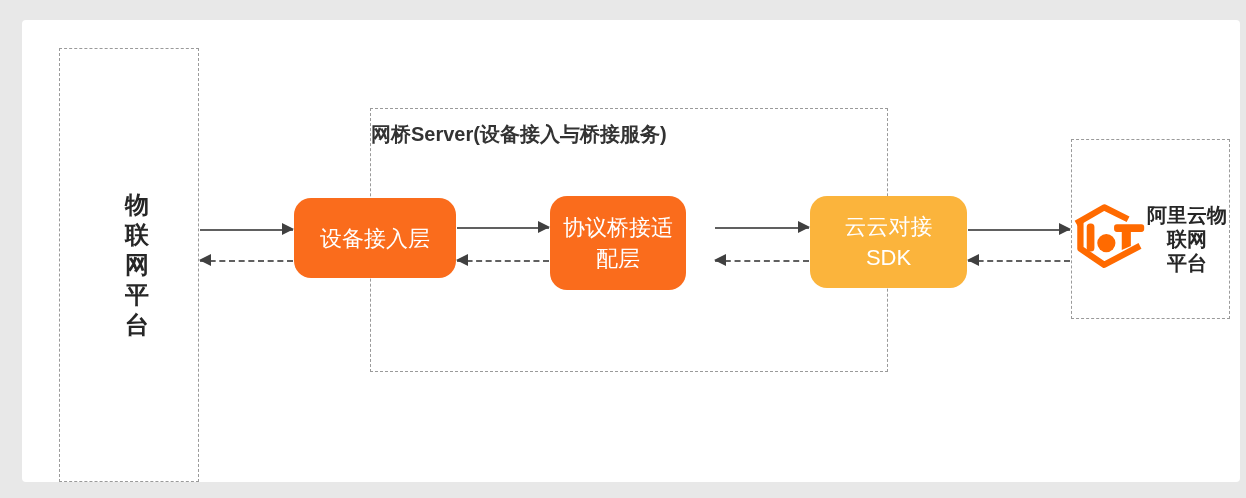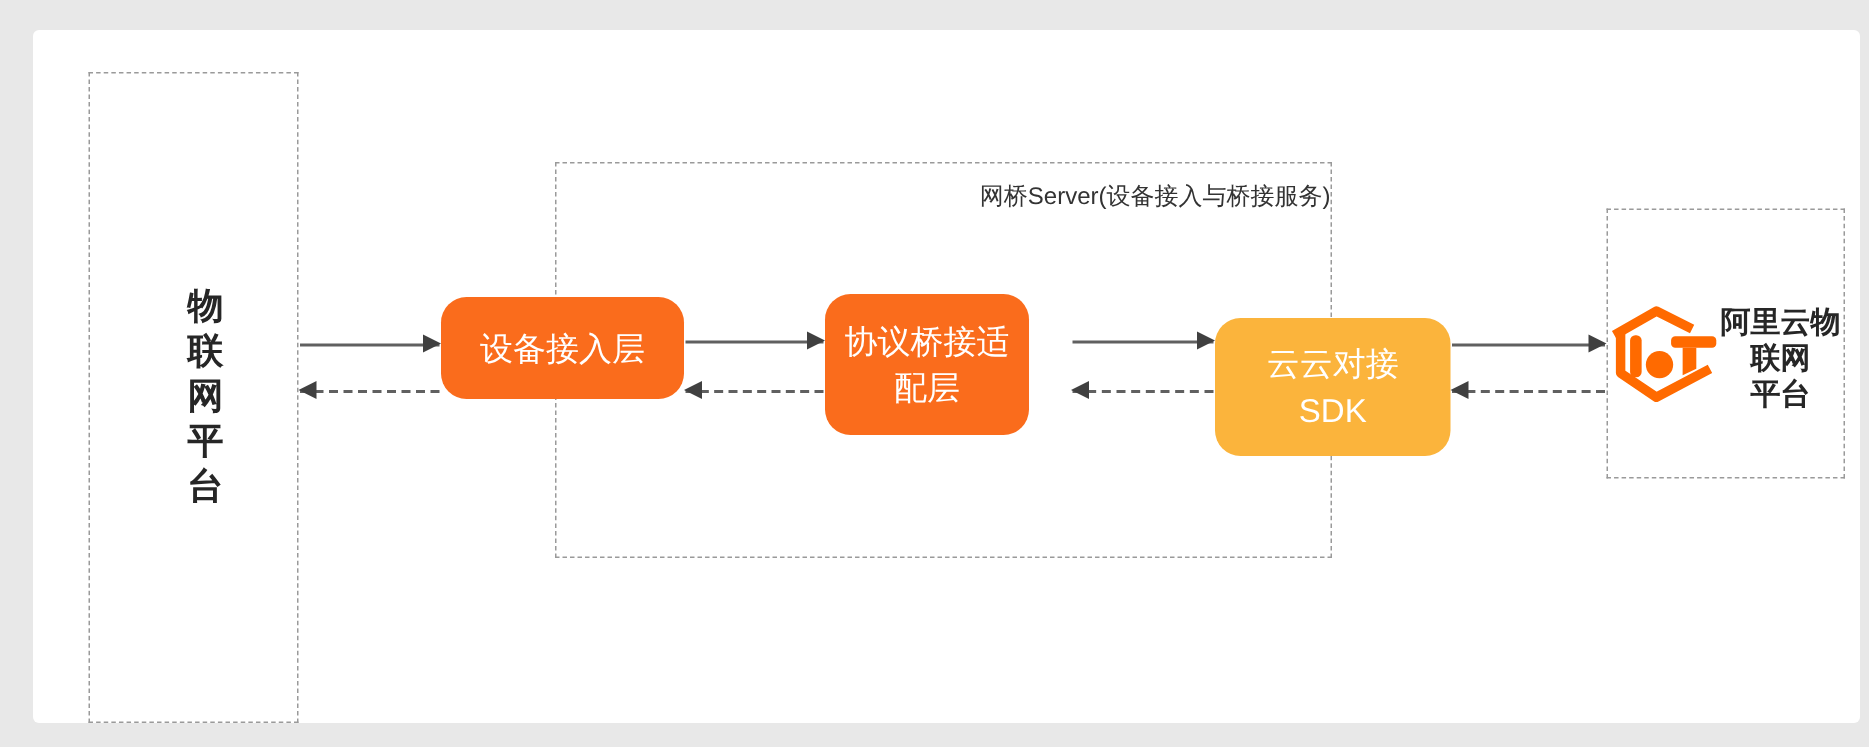--- a/index.html
+++ b/index.html
@@ -41,36 +41,36 @@
   .v-label{
     width:28px;
     font-size:24px;font-weight:700;color:#262626;
     line-height:30px;text-align:center;
     word-break:break-all;
     margin-left:16px;
   }
   .bridge-container{left:348px;top:88px;width:518px;height:264px;}
   .bridge-title{
     position:absolute;top:12px;left:0;right:0;
-    text-align:right;
-    font-size:16px;font-weight:400;color:var(--text-dark);
+    text-align:left;
+    font-size:20px;font-weight:700;color:var(--text-dark);
   }
   .node{
     position:absolute;
     display:flex;align-items:center;justify-content:center;
     border-radius:17px;
     color:var(--text-light);
     font-size:22px;font-weight:500;line-height:31px;
     text-align:center;white-space:pre-line;
   }
   .node-orange{background:var(--box-orange);}
   .node-yellow{background:var(--box-yellow);}
-  .box1{left:272px;top:178px;width:162px;height:68px;}
+  .box1{left:272px;top:178px;width:162px;height:80px;}
   .box2{left:528px;top:176px;width:136px;height:94px;}
-  .box3{left:788px;top:176px;width:157px;height:92px;margin-top:16px;}
+  .box3{left:788px;top:176px;width:157px;height:92px;}
 
   .arrow{position:absolute;height:0;}
   .arrow.solid{border-top:2px solid var(--arrow-line);}
   .arrow.dashedline{border-top:2px dashed var(--arrow-line);}
   .arrow.right::after{
     content:"";position:absolute;right:-1px;top:-8px;width:0;height:0;
     border-left:12px solid var(--arrow-head);
     border-top:6px solid transparent;border-bottom:6px solid transparent;
   }
   .arrow.left::before{

